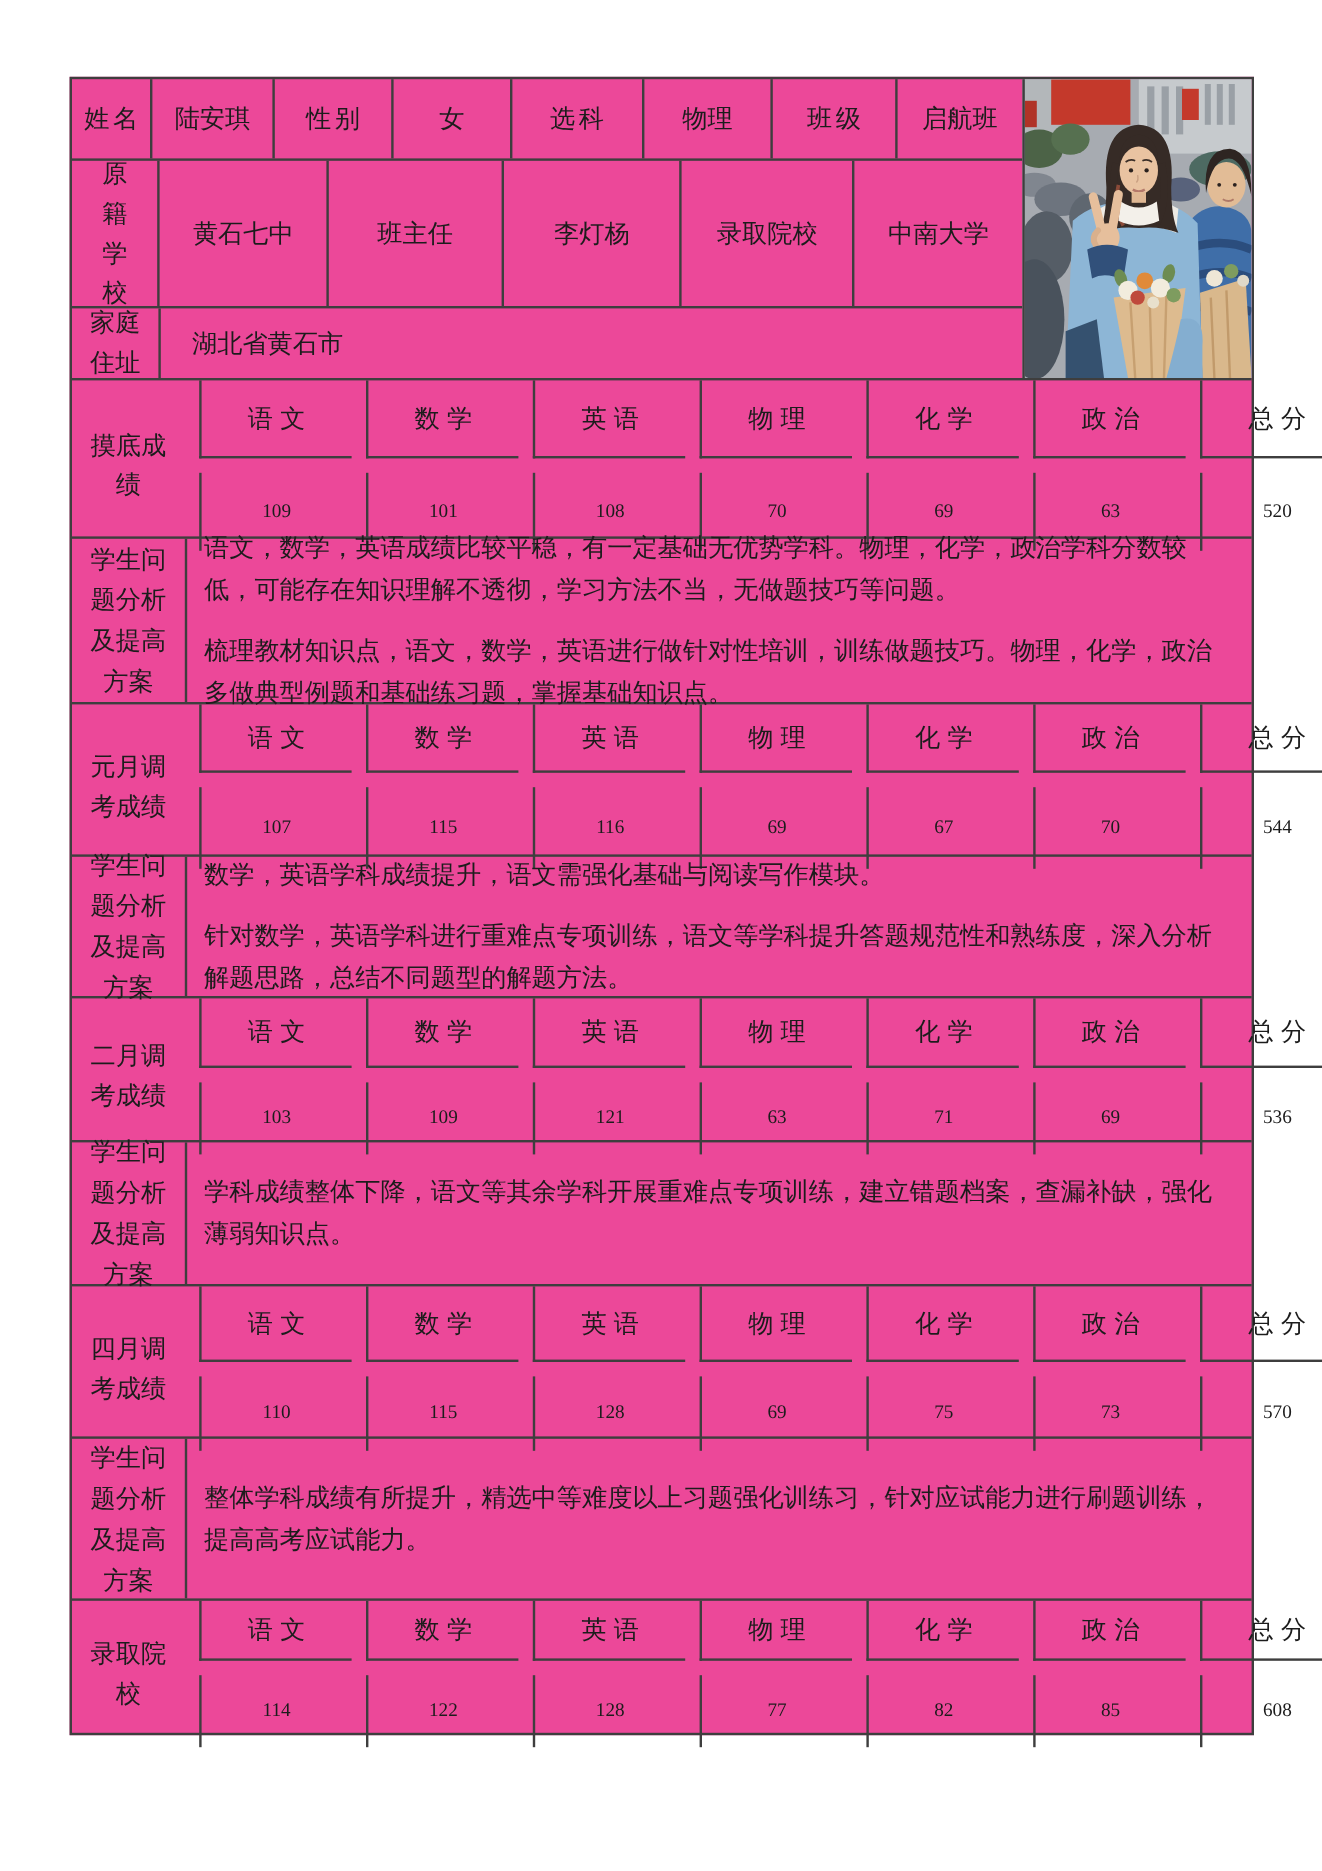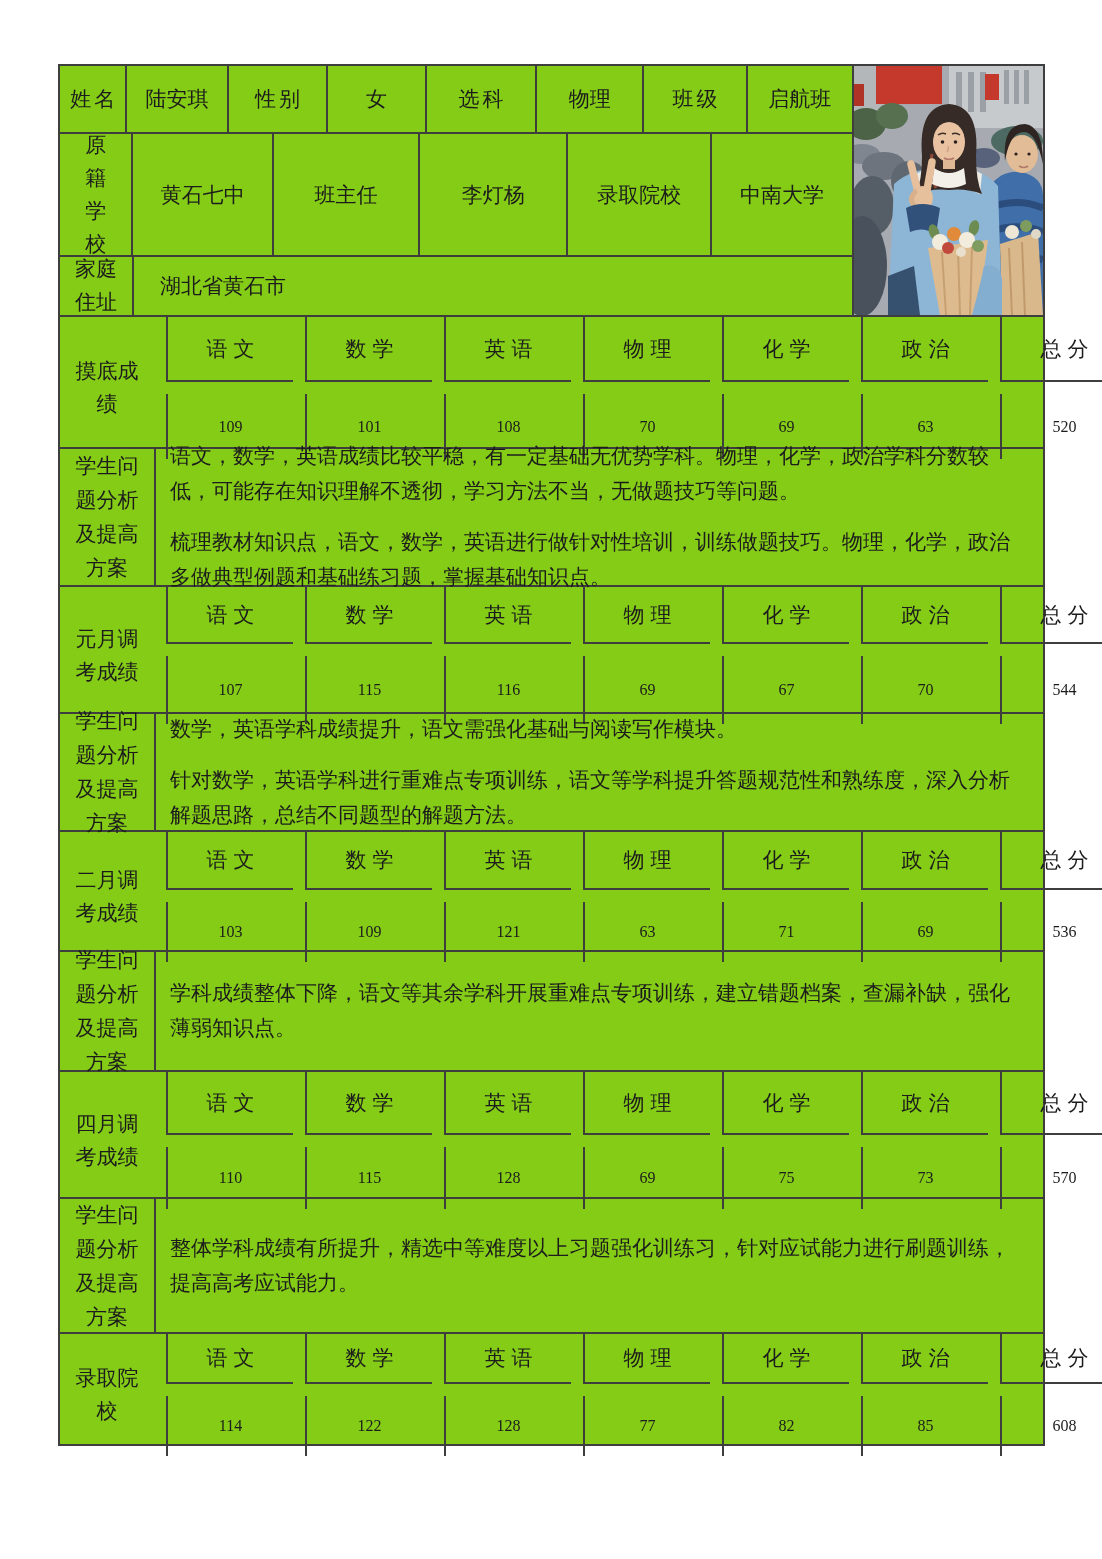--- a/index.html
+++ b/index.html
@@ -1,19 +1,19 @@
 <!DOCTYPE html>
 <html lang="zh"><head>
 <meta charset="utf-8">
 <style>
   :root{ --bc:#3e3e3e; --tc:#1c1c1c; }
   *{ box-sizing:border-box; margin:0; padding:0; }
   body{ background:#ffffff; font-family:"Liberation Serif","DejaVu Serif",serif; color:var(--tc); }
   .page{ position:relative; width:1102px; height:1559px; background:#fff; overflow:hidden; }
-  .sheet{ position:absolute; left:58px; top:64px; width:987px; height:1382px; border:2px solid var(--bc); background:#84cc16; }
+  .sheet{ position:absolute; left:58px; top:64px; width:987px; height:1382px; border:2px solid var(--bc); background:#ec4899; }
 
   .band{ border-bottom:2px solid var(--bc); }
   .sheet > .band:last-child{ border-bottom:none; }
 
   
   .bandA{ display:flex; height:251px; }
   .bandA-left{ width:792px; display:flex; flex-direction:column; }
   .photo-cell{ width:191px; border-left:2px solid var(--bc); overflow:hidden; background:#a7abb1; }
   .photo-cell svg{ display:block; width:100%; height:100%; }
   .irow{ display:flex; }

